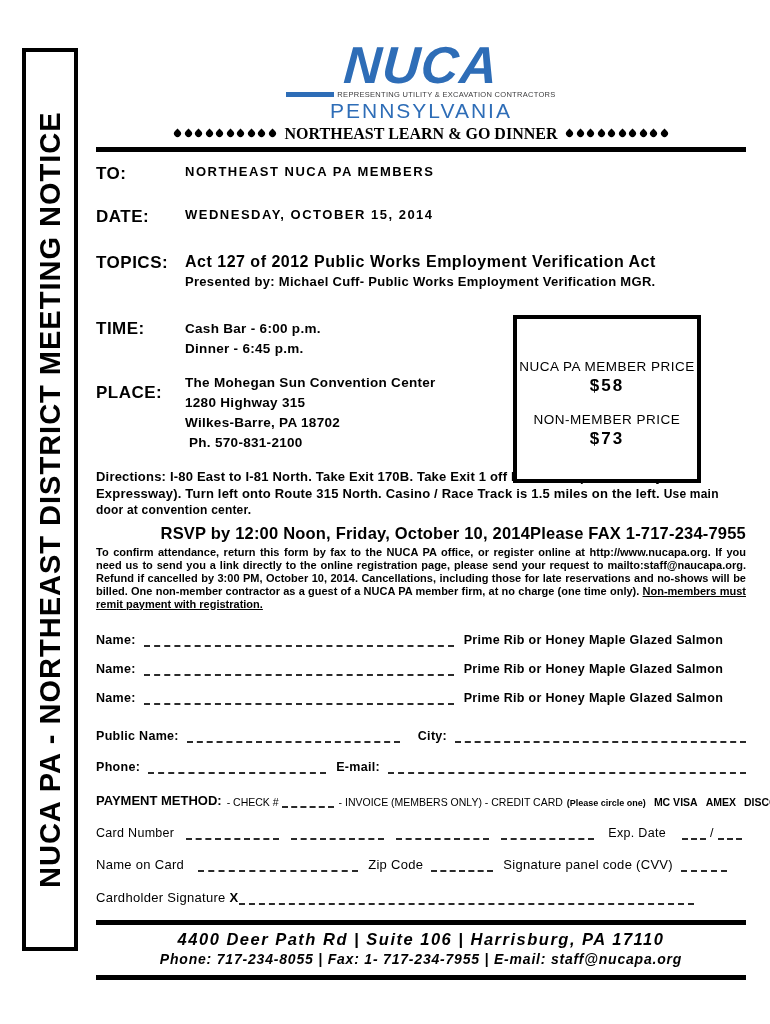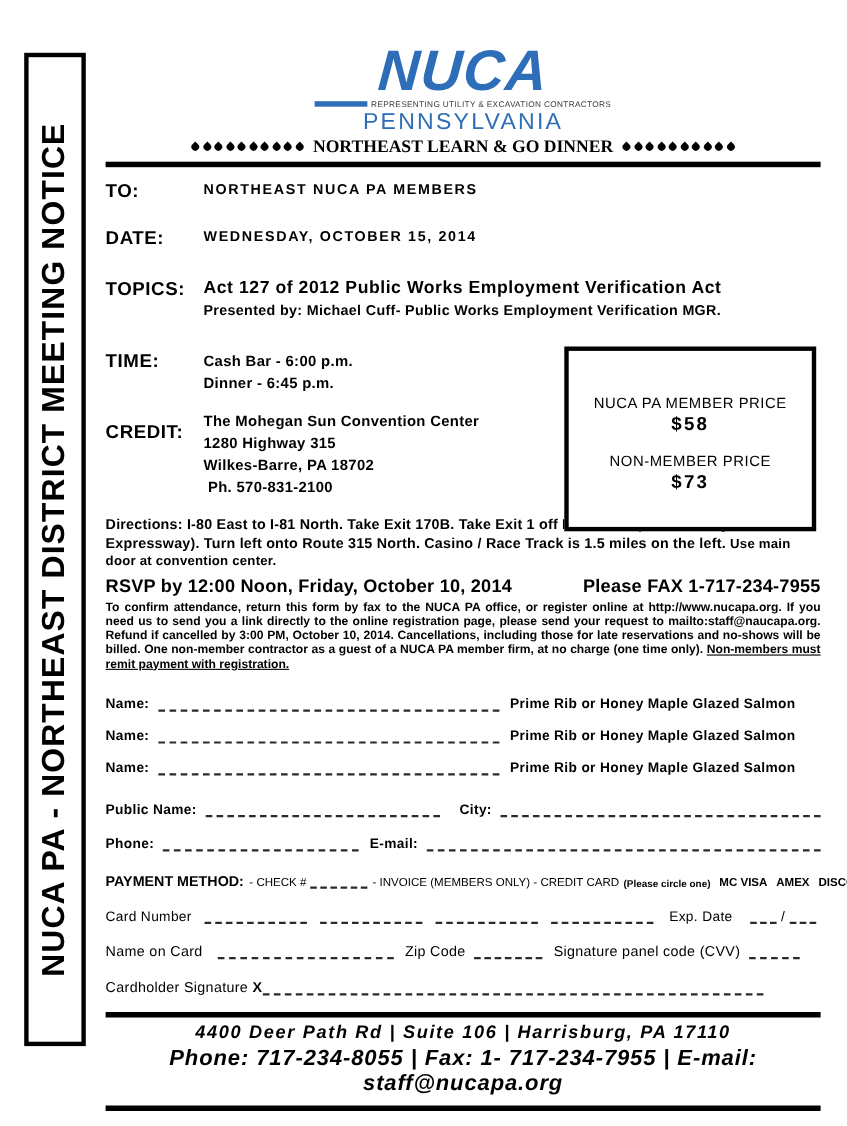--- a/index.html
+++ b/index.html
@@ -46,30 +46,30 @@
   .row.to { margin-top:12px; }
   .row.date { margin-top:23px; }
   .row.topics { margin-top:26px; }
   .topics-val { font-weight:bold; font-size:16px; letter-spacing:0.5px; }
   .presented { font-weight:bold; font-size:13px; letter-spacing:0.3px; margin-top:3px; }
   .row.time { margin-top:30px; }
   .multi { font-weight:bold; font-size:13.5px; line-height:20px; letter-spacing:0.3px; width:320px; }
   .row.place { margin-top:14px; }
   
   .pricebox {
-    position:absolute; left:513px; top:315px; width:229px; height:168px;
+    position:absolute; left:513px; top:315px; width:188px; height:168px;
     border:4px solid #000; text-align:center; padding-top:40px; background:#fff;
   }
   .price-lbl { font-size:13.5px; letter-spacing:0.5px; }
   .price-val { font-size:17px; font-weight:bold; letter-spacing:2px; margin-top:2px; }
   .price-gap { height:16px; }
   
   .directions { margin-top:16px; font-weight:bold; font-size:13px; line-height:16.5px; letter-spacing:0.2px; }
   .directions .note { font-size:12px; }
-  .rsvp { margin-top:5px; display:flex; justify-content:space-between; white-space:nowrap;
+  .rsvp { margin-top:5px; display:flex; justify-content:flex-end; white-space:nowrap;
           font-weight:bold; font-size:16.5px; letter-spacing:0.2px; }
   .fineprint { margin-top:3px; font-weight:bold; font-size:11px; line-height:13px; text-align:justify; }
   .fineprint .ul { text-decoration:underline; }
   
   .blank { display:inline-block; border-bottom:2px dashed #2a2a2a; height:13px; flex:0 0 auto; }
   .frow { display:flex; align-items:flex-end; font-weight:bold; font-size:12.5px; letter-spacing:0.3px; white-space:nowrap; }
   .frow.name { margin-top:22px; }
   .frow.name + .frow.name { margin-top:15px; }
   .meal { margin-left:10px; }
   .frow.company { margin-top:24px; }
@@ -80,21 +80,21 @@
   .pm-circle { font-weight:bold; font-size:9px; margin-left:4px; }
   .pm-card { font-weight:bold; font-size:10.5px; margin-left:8px; }
   .cardrow, .nocrow, .sigrow { display:flex; align-items:flex-end; font-size:12.5px; letter-spacing:0.3px; white-space:nowrap; }
   .cardrow { margin-top:18px; }
   .nocrow { margin-top:17px; font-size:13px; }
   .sigrow { margin-top:18px; font-size:13px; }
   .bold-x { font-weight:bold; margin-left:4px; }
   
   .footer-rule-top { height:5px; margin-top:15px; }
   .footer-line1 { margin-top:5px; text-align:center; font-weight:bold; font-style:italic; font-size:16.5px; letter-spacing:1.5px; }
-  .footer-line2 { margin-top:2px; text-align:center; font-weight:bold; font-style:italic; font-size:20px; letter-spacing:0.8px; }
+  .footer-line2 { margin-top:2px; text-align:center; font-weight:bold; font-style:italic; font-size:14px; letter-spacing:0.8px; }
   .footer-rule-bottom { height:5px; margin-top:8px; }
 </style>
 </head>
 <body>
 
 <div class="page">
 
   <div class="sidebar-box">
     <div class="vtext">NUCA PA - NORTHEAST DISTRICT MEETING NOTICE</div>
   </div>
@@ -160,21 +160,21 @@
 
     <div class="row time">
       <span class="lbl">TIME:</span>
       <span class="multi">
         <div>Cash Bar - 6:00 p.m.</div>
         <div>Dinner - 6:45 p.m.</div>
       </span>
     </div>
 
     <div class="row place">
-      <span class="lbl" style="margin-top:10px;">CREDIT:</span>
+      <span class="lbl" style="margin-top:10px;">PLACE:</span>
       <span class="multi">
         <div>The Mohegan Sun Convention Center</div>
         <div>1280 Highway 315</div>
         <div>Wilkes-Barre, PA  18702</div>
         <div style="padding-left:4px;">Ph. 570-831-2100</div>
       </span>
     </div>
 
     <p class="directions">
       <span>Directions: I-80 East to I-81 North. Take Exit 170B. Take Exit 1 off Route 309 (Cross Valley Expressway). Turn left onto Route 315 North. Casino /  Race Track is 1.5 miles on the left. </span><span class="note">Use main door at convention center.</span>

